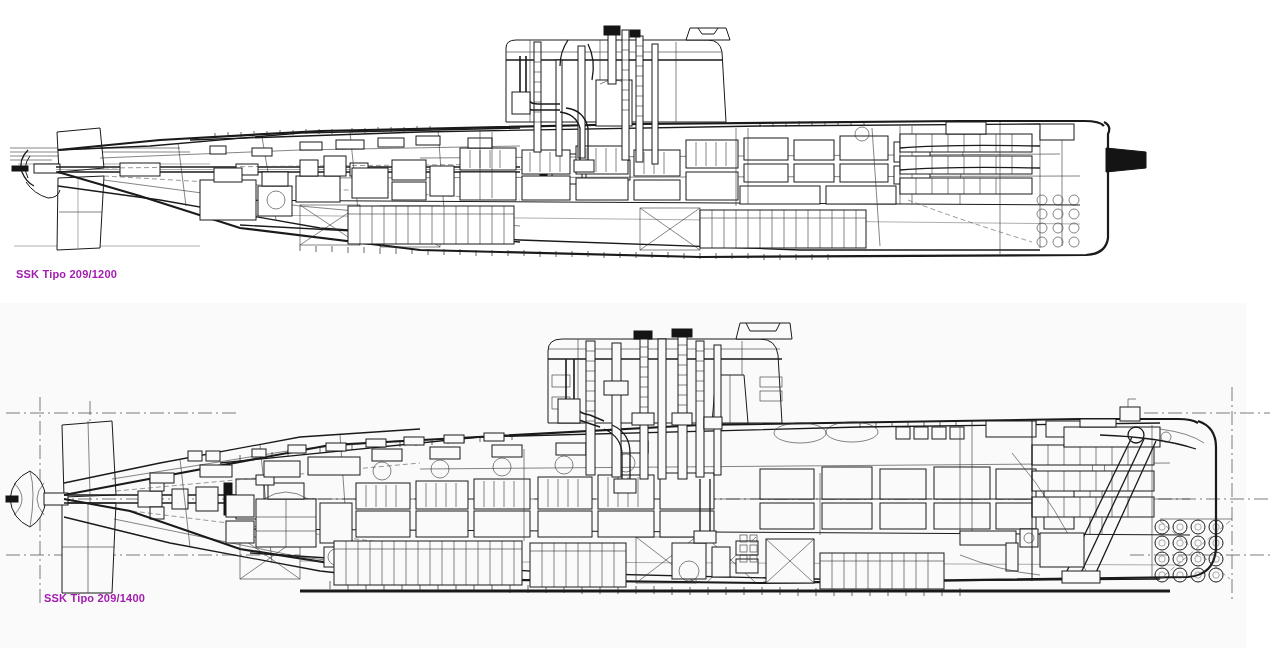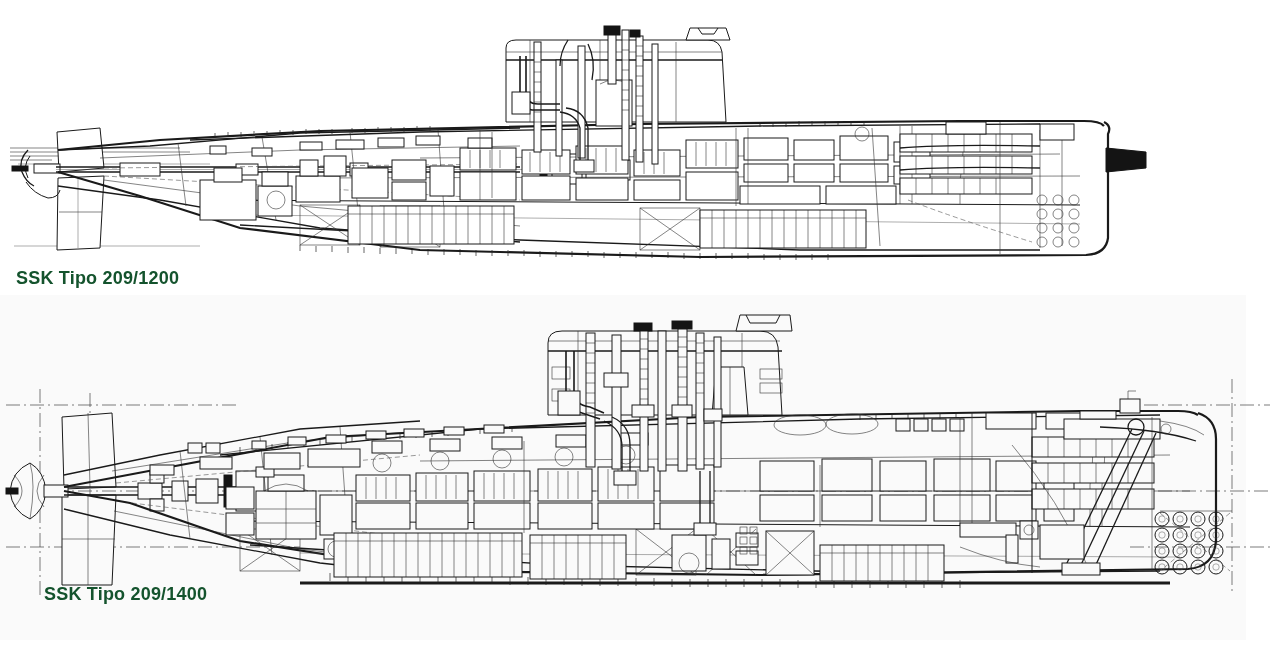--- a/index.html
+++ b/index.html
@@ -1,23 +1,23 @@
 <!DOCTYPE html>
 <html><head>
 <meta charset="utf-8">
 <style>
   html,body{margin:0;padding:0;background:#ffffff;}
   body{width:1280px;height:648px;font-family:"Liberation Sans",sans-serif;overflow:hidden;position:relative;}
   #stage{position:relative;width:1280px;height:648px;background:#ffffff;}
 
   .panel{position:absolute;}
   #panel-upper{left:0;top:0;width:1280px;height:300px;}
-  #panel-lower{left:0;top:295px;width:1246px;height:345px;background:#fafafa;}
-
-  .caption{position:absolute;font-weight:bold;font-size:18px;color:#14532d;letter-spacing:.2px;white-space:nowrap;}
+  #panel-lower{left:0;top:303px;width:1246px;height:345px;background:#fafafa;}
+
+  .caption{position:absolute;font-weight:bold;font-size:11px;color:#a21caf;letter-spacing:.2px;white-space:nowrap;}
   #cap-upper{left:16px;top:268px;}
 
   svg.draw{position:absolute;left:0;top:0;overflow:visible;}
   .ln{fill:none;stroke:#1a1a1a;}
   .w1{stroke-width:1;}
   .w12{stroke-width:1.3;}
   .w15{stroke-width:1.6;}
   .w2{stroke-width:2.2;}
   .w3{stroke-width:3;}
   .thin{stroke-width:.6;stroke:#333;}

